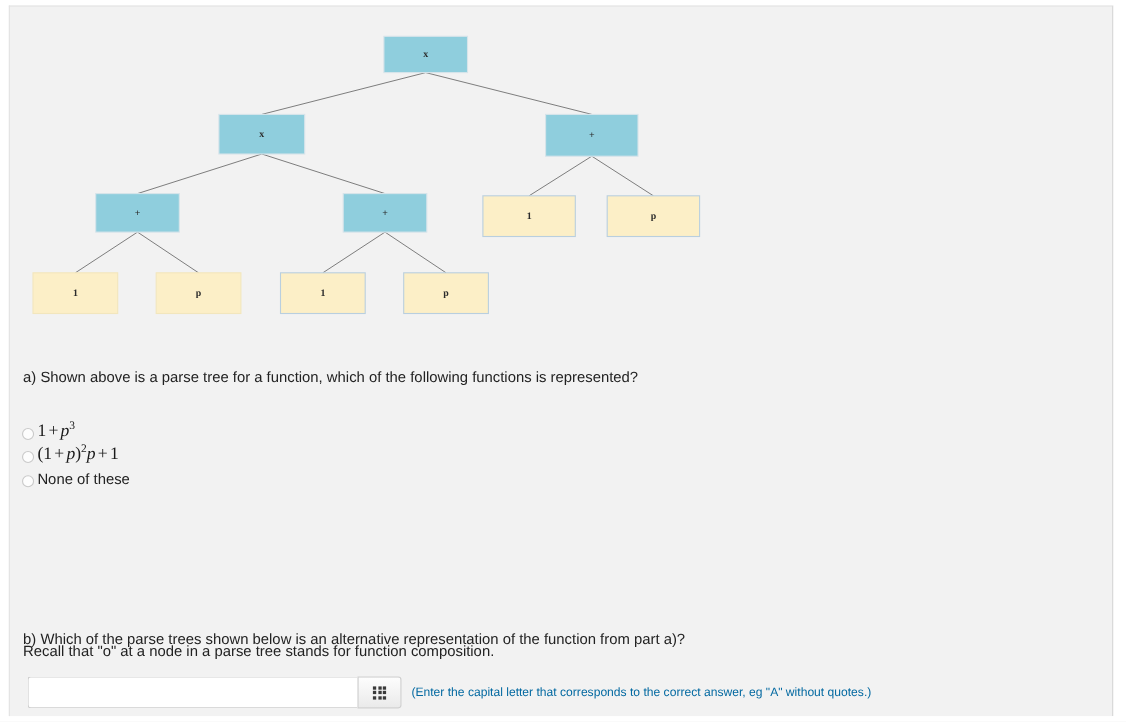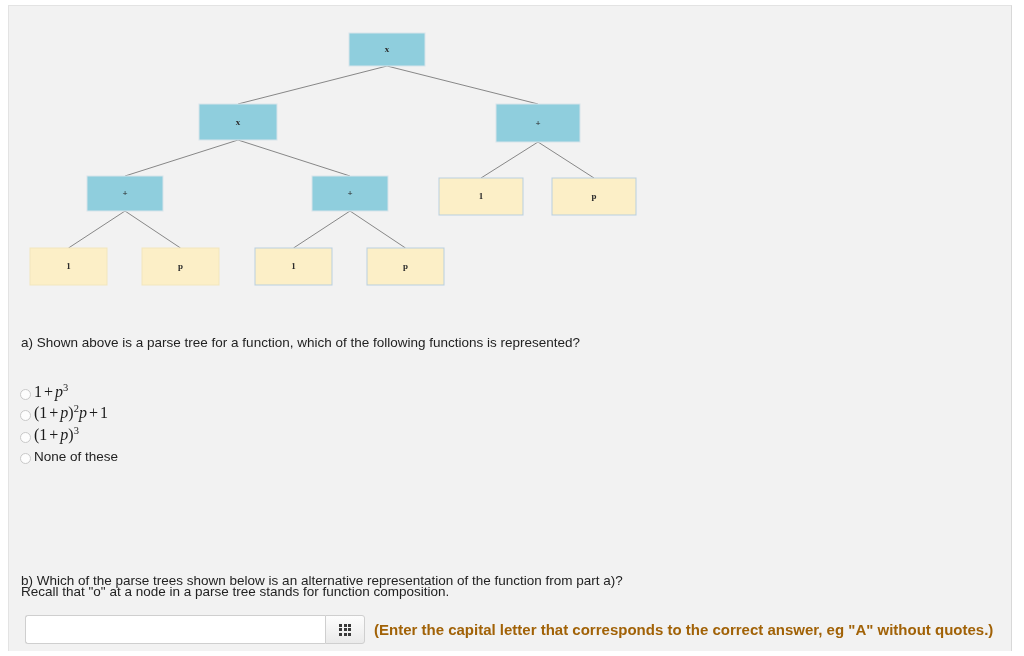--- a/index.html
+++ b/index.html
@@ -131,24 +131,23 @@
   .grid-icon{
     display:grid;
     grid-template-columns:repeat(3,3px);
     grid-template-rows:repeat(3,3px);
     gap:1.5px;
   }
   .grid-icon i{background:#3a3a3a;display:block;width:3px;height:3px;}
   #answer-hint{
     margin-left:9px;
     font-family:"Liberation Sans", sans-serif;
-    font-size:15px;
-    color:#a16207;
-    white-space:nowrap;
-    font-weight:bold;
+    font-size:11px;
+    color:#0369a1;
+    white-space:nowrap;
   }
 </style>
 </head>
 <body>
 
 <div id="panel">
 
   <div id="tree-wrap">
     <svg id="tree-svg" width="1004" height="300" viewBox="0 0 1004 300">
       <g id="edge-layer">
@@ -218,24 +217,20 @@
       <div class="opt-row">
         <span class="radio"></span>
         <span class="opt-math"><span class="mnum">1</span><span class="mop">+</span><span class="mvar">p</span><span class="msup">3</span></span>
       </div>
       <div class="opt-row">
         <span class="radio"></span>
         <span class="opt-math"><span class="mparen">(</span><span class="mnum">1</span><span class="mop">+</span><span class="mvar">p</span><span class="mparen">)</span><span class="msup">2</span><span class="mvar">p</span><span class="mop">+</span><span class="mnum">1</span></span>
       </div>
       <div class="opt-row">
         <span class="radio"></span>
-        <span class="opt-math"><span class="mparen">(</span><span class="mnum">1</span><span class="mop">+</span><span class="mvar">p</span><span class="mparen">)</span><span class="msup">3</span></span>
-      </div>
-      <div class="opt-row">
-        <span class="radio"></span>
         <span class="opt-plain">None of these</span>
       </div>
     </div>
 
   <div class="qtext" id="q-b">b) Which of the parse trees shown below is an alternative representation of the function from part a)?</div>
 
   <div class="qtext" id="q-recall">Recall that "o" at a node in a parse tree stands for function composition.</div>
 
   <div id="answer-row">
     <input id="answer-field" type="text" placeholder="" style="">

